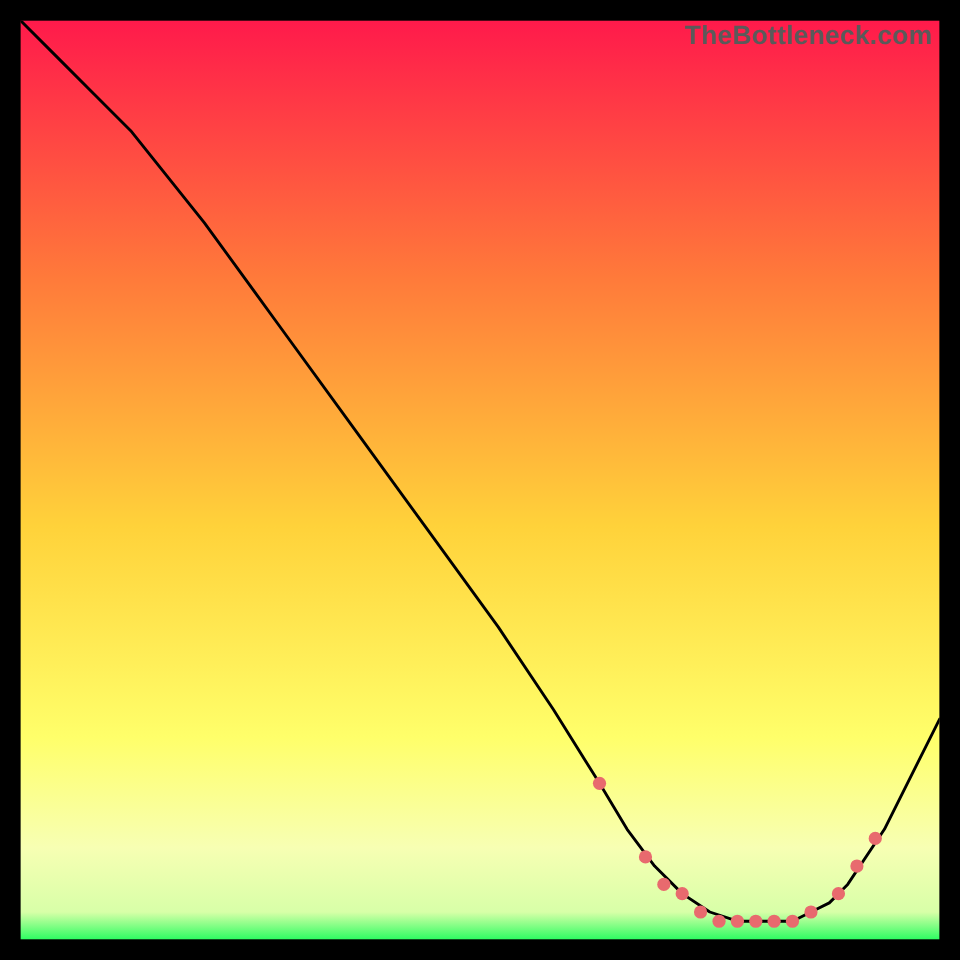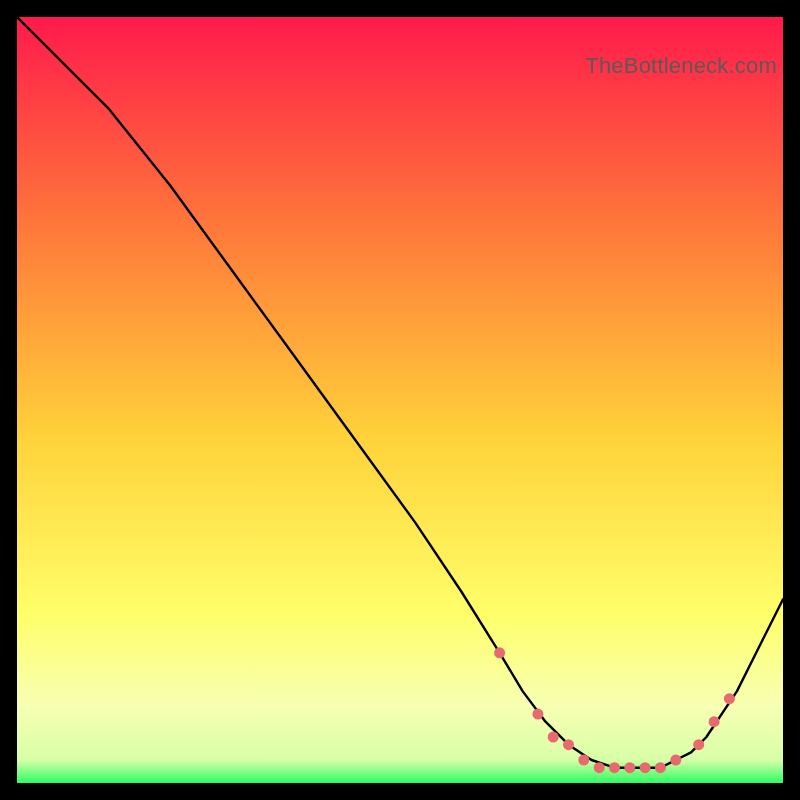--- a/index.html
+++ b/index.html
@@ -24,25 +24,24 @@
     left: 0;
     top: 0;
     width: 766px;
     height: 766px;
   }
   .watermark {
     position: absolute;
     top: 0;
     right: 6px;
     font-size: 22px;
-    font-weight: 400;
+    font-weight: 700;
     color: #5a5a5a;
     letter-spacing: 0.2px;
     user-select: none;
-    margin-top: 36px;
   }
 </style>
 </head>
 <body>
 
 <div class="frame">
   <svg class="plot" viewBox="0 0 766 766" preserveAspectRatio="none">
     <defs>
       <linearGradient id="bgGrad" x1="0" y1="0" x2="0" y2="1">
         <stop id="g0" offset="0%" stop-color="#ff1a4b"></stop>

